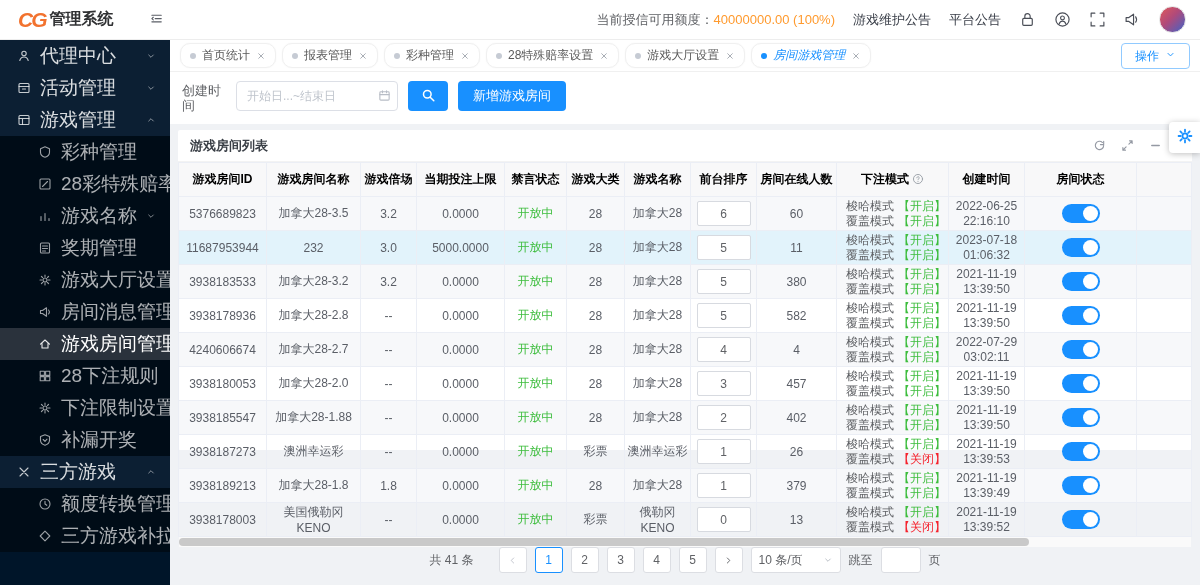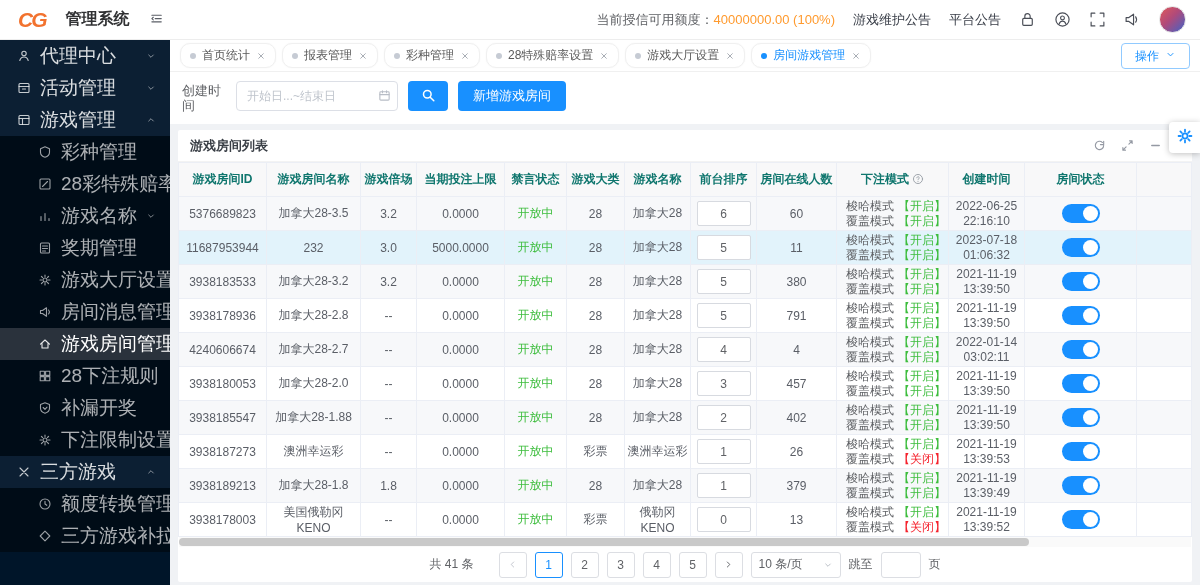--- a/index.html
+++ b/index.html
@@ -2,21 +2,21 @@
 <html><head>
 <meta charset="utf-8">
 <style>
   * { margin:0; padding:0; box-sizing:border-box; }
   html,body { width:1200px; height:585px; overflow:hidden; }
   body { font-family:"Liberation Sans","DejaVu Sans",sans-serif; background:#f0f2f5; color:#303133; }
   .app { width:1200px; height:585px; display:flex; flex-direction:column; position:relative; }
 
   
   .header { height:40px; background:#fff; display:flex; align-items:center; border-bottom:1px solid #ededed; flex:none; }
-  .logo-area { width:150px; display:flex; align-items:center; padding-left:18px; gap:20px; }
+  .logo-area { width:150px; display:flex; align-items:center; padding-left:18px; gap:4px; }
   .logo-mark { font-size:21px; font-weight:800; font-style:italic; color:#f2722e; letter-spacing:-2px; }
   .app-title { font-size:16px; color:#303133; font-weight:600; }
   .collapse-btn { color:#5a5e66; display:flex; align-items:center; cursor:pointer; }
   .header-right { margin-left:auto; display:flex; align-items:center; gap:18px; padding-right:14px; }
   .credit { font-size:13px; color:#606266; }
   .credit .amount { color:#ff9a2e; }
   .header-link { font-size:13px; color:#383d47; cursor:pointer; }
   .h-icon { color:#4a4e57; display:flex; align-items:center; cursor:pointer; }
   .avatar { width:27px; height:27px; border-radius:50%; background:linear-gradient(135deg,#e05a5a 0%,#b04a7a 45%,#3f63c8 100%); border:1px solid #e5e5e5; }
 
@@ -34,49 +34,49 @@
   .side-item .s-chev { margin-right:14px; display:flex; color:rgba(255,255,255,0.6); }
 
   
   .main { flex:1; display:flex; flex-direction:column; min-width:0; background:#f0f2f5; }
 
   
   .tabbar { height:32px; background:#fff; border-bottom:1px solid #f0f0f0; display:flex; align-items:center; padding:0 10px; gap:6px; flex:none; position:relative; }
   .tab { height:25px; display:flex; align-items:center; gap:6px; padding:0 9px; font-size:12px; color:#595959; background:#fff; border:1px solid #f0f0f0; border-radius:10px; cursor:pointer; box-shadow:0 0 2px rgba(0,0,0,0.04); }
   .tab .dot { width:6px; height:6px; border-radius:50%; background:#c6cbd4; flex:none; }
   .tab .tab-close { color:#9aa0a8; font-size:12px; display:flex; }
-  .tab.active { color:#1890ff; }
+  .tab.active { color:#1890ff;font-style:italic; }
   .tab.active .dot { background:#1890ff; }
   .action-btn { position:absolute; right:10px; top:3px; height:26px; padding:0 13px; border:1px solid #91caff; color:#1890ff; background:#fff; border-radius:4px; font-size:12px; display:flex; align-items:center; gap:6px; cursor:pointer; }
 
   
   .filterbar { background:#fff; padding:9px 12px 11px; display:flex; align-items:flex-start; gap:10px; flex:none; }
   .filter-label { width:44px; font-size:13px; color:#606266; line-height:15px; padding-top:2px; word-break:break-all; }
   .date-wrap { position:relative; }
   .date-input { width:162px; height:30px; border:1px solid #dcdfe6; border-radius:4px; padding:0 26px 0 10px; font-size:12px; color:#606266; outline:none; }
   .date-input::placeholder { color:#bfc4cc; }
   .date-cal { position:absolute; right:7px; top:7px; color:#b8bdc6; pointer-events:none; }
   .search-btn { width:40px; height:30px; background:#1890ff; border:none; border-radius:4px; color:#fff; display:flex; align-items:center; justify-content:center; cursor:pointer; }
   .add-btn { height:30px; background:#1890ff; border:none; border-radius:4px; color:#fff; font-size:13px; padding:0 15px; cursor:pointer; }
 
   
-  .panel { margin:6px 8px 0; background:#fff; border-radius:2px; display:flex; flex-direction:column; height:452px; flex:none; }
+  .panel { margin:6px 8px 0; background:#fff; border-radius:2px; display:flex; flex-direction:column; height:320px; flex:none; }
   .panel-header { height:32px; display:flex; align-items:center; justify-content:space-between; padding:0 12px; border-bottom:1px solid #f3f3f3; flex:none; }
   .panel-title { font-size:13px; color:#3a3f46; font-weight:600; }
   .panel-tools { display:flex; align-items:center; gap:15px; color:#9499a3; padding-right:18px; }
   .panel-tools span { display:flex; cursor:pointer; }
 
   
   .gear-fly { position:absolute; right:0; top:122px; width:31px; height:31px; background:#fff; border-radius:4px 0 0 4px; box-shadow:0 1px 6px rgba(0,0,0,0.25); display:flex; align-items:center; justify-content:center; color:#1890ff; cursor:pointer; z-index:5; }
 
   
   .table-wrap { flex:none; }
   table { width:100%; border-collapse:collapse; table-layout:fixed; }
   th,td { border:1px solid #ebeef5; font-size:12px; text-align:center; padding:1px 2px; overflow:hidden; }
-  th { height:34px; color:#0f766e; font-weight:700; background:#f8f8f9; }
+  th { height:34px; color:#000000; font-weight:700; background:#f8f8f9; }
   td { height:34px; color:#5a5e66; }
   tbody tr:nth-child(odd) td { background:#f7f8fa; }
   tbody tr.hl td { background:#e2f3fb; }
   .green { color:#3dbd3d; }
   .st.on { color:#3dbd3d; }
   .st.off { color:#f5222d; }
   .mode-line { display:flex; justify-content:flex-end; gap:4px; line-height:15px; white-space:nowrap; color:#606266; }
   .created-line { line-height:15px; }
   .sort-input { width:54px; height:25px; border:1px solid #d7dae0; border-radius:2px; text-align:center; font-size:12px; color:#606266; background:#fff; outline:none; }
   .toggle { display:inline-block; width:38px; height:19px; border-radius:10px; background:#1890ff; position:relative; vertical-align:middle; cursor:pointer; }
@@ -265,34 +265,34 @@
               <rect x="7.6" y="2.2" width="4.2" height="4.2"></rect>
               <rect x="2.2" y="7.6" width="4.2" height="4.2"></rect>
               <rect x="7.6" y="7.6" width="4.2" height="4.2"></rect>
             </svg>
           </span>
           <span class="s-label">28下注规则</span>
         </div>
         <div class="side-item sub">
           <span class="s-icon">
             <svg viewBox="0 0 14 14" width="14" height="14" fill="none" stroke="currentColor" stroke-width="1.1" stroke-linecap="round" stroke-linejoin="round">
+              <circle cx="7" cy="7" r="2"></circle>
+              <path d="M7 2v1.6M7 10.4V12M2 7h1.6M10.4 7H12M3.4 3.4l1.1 1.1M9.5 9.5l1.1 1.1M10.6 3.4L9.5 4.5M4.5 9.5l-1.1 1.1"></path>
+            </svg>
+          </span>
+          <span class="s-label">下注限制设置</span>
+        </div>
+        <div class="side-item sub">
+          <span class="s-icon">
+            <svg viewBox="0 0 14 14" width="14" height="14" fill="none" stroke="currentColor" stroke-width="1.1" stroke-linecap="round" stroke-linejoin="round">
               <path d="M7 1.8l4.5 1.8v3.6c0 2.6-1.9 4.2-4.5 5-2.6-.8-4.5-2.4-4.5-5V3.6z"></path>
               <path d="M5.2 6.5L7 8.3l2-2.2"></path>
             </svg>
           </span>
           <span class="s-label">补漏开奖</span>
-        </div>
-        <div class="side-item sub">
-          <span class="s-icon">
-            <svg viewBox="0 0 14 14" width="14" height="14" fill="none" stroke="currentColor" stroke-width="1.1" stroke-linecap="round" stroke-linejoin="round">
-              <circle cx="7" cy="7" r="2"></circle>
-              <path d="M7 2v1.6M7 10.4V12M2 7h1.6M10.4 7H12M3.4 3.4l1.1 1.1M9.5 9.5l1.1 1.1M10.6 3.4L9.5 4.5M4.5 9.5l-1.1 1.1"></path>
-            </svg>
-          </span>
-          <span class="s-label">下注限制设置</span>
         </div>
         <div class="side-item top">
           <span class="s-icon">
             <svg viewBox="0 0 14 14" width="14" height="14" fill="none" stroke="currentColor" stroke-width="1.1" stroke-linecap="round" stroke-linejoin="round">
               <path d="M3 3l8 8M11 3l-8 8"></path>
             </svg>
           </span>
           <span class="s-label">三方游戏</span>
           <span class="s-chev">
             <svg viewBox="0 0 14 14" width="10" height="10" fill="none" stroke="currentColor" stroke-width="1.2" stroke-linecap="round" stroke-linejoin="round">
@@ -547,21 +547,21 @@
                 </tr>
                 <tr>
                   <td>3938178936</td>
                   <td>加拿大28-2.8</td>
                   <td>--</td>
                   <td>0.0000</td>
                   <td><span class="green">开放中</span></td>
                   <td>28</td>
                   <td>加拿大28</td>
                   <td><input class="sort-input" value="5" style=""></td>
-                  <td>791</td>
+                  <td>582</td>
                   <td>
                     <div class="mode-line">
                       <span>梭哈模式</span>
                       <span class="st on">【开启】</span>
                     </div>
                     <div class="mode-line">
                       <span>覆盖模式</span>
                       <span class="st on">【开启】</span>
                     </div>
                   </td>
@@ -586,21 +586,21 @@
                     <div class="mode-line">
                       <span>梭哈模式</span>
                       <span class="st on">【开启】</span>
                     </div>
                     <div class="mode-line">
                       <span>覆盖模式</span>
                       <span class="st on">【开启】</span>
                     </div>
                   </td>
                   <td>
-                    <div class="created-line">2022-01-14</div>
+                    <div class="created-line">2022-07-29</div>
                     <div class="created-line">03:02:11</div>
                   </td>
                   <td><span class="toggle on"><span class="knob"></span></span></td>
                   <td></td>
                 </tr>
                 <tr>
                   <td>3938180053</td>
                   <td>加拿大28-2.0</td>
                   <td>--</td>
                   <td>0.0000</td>

